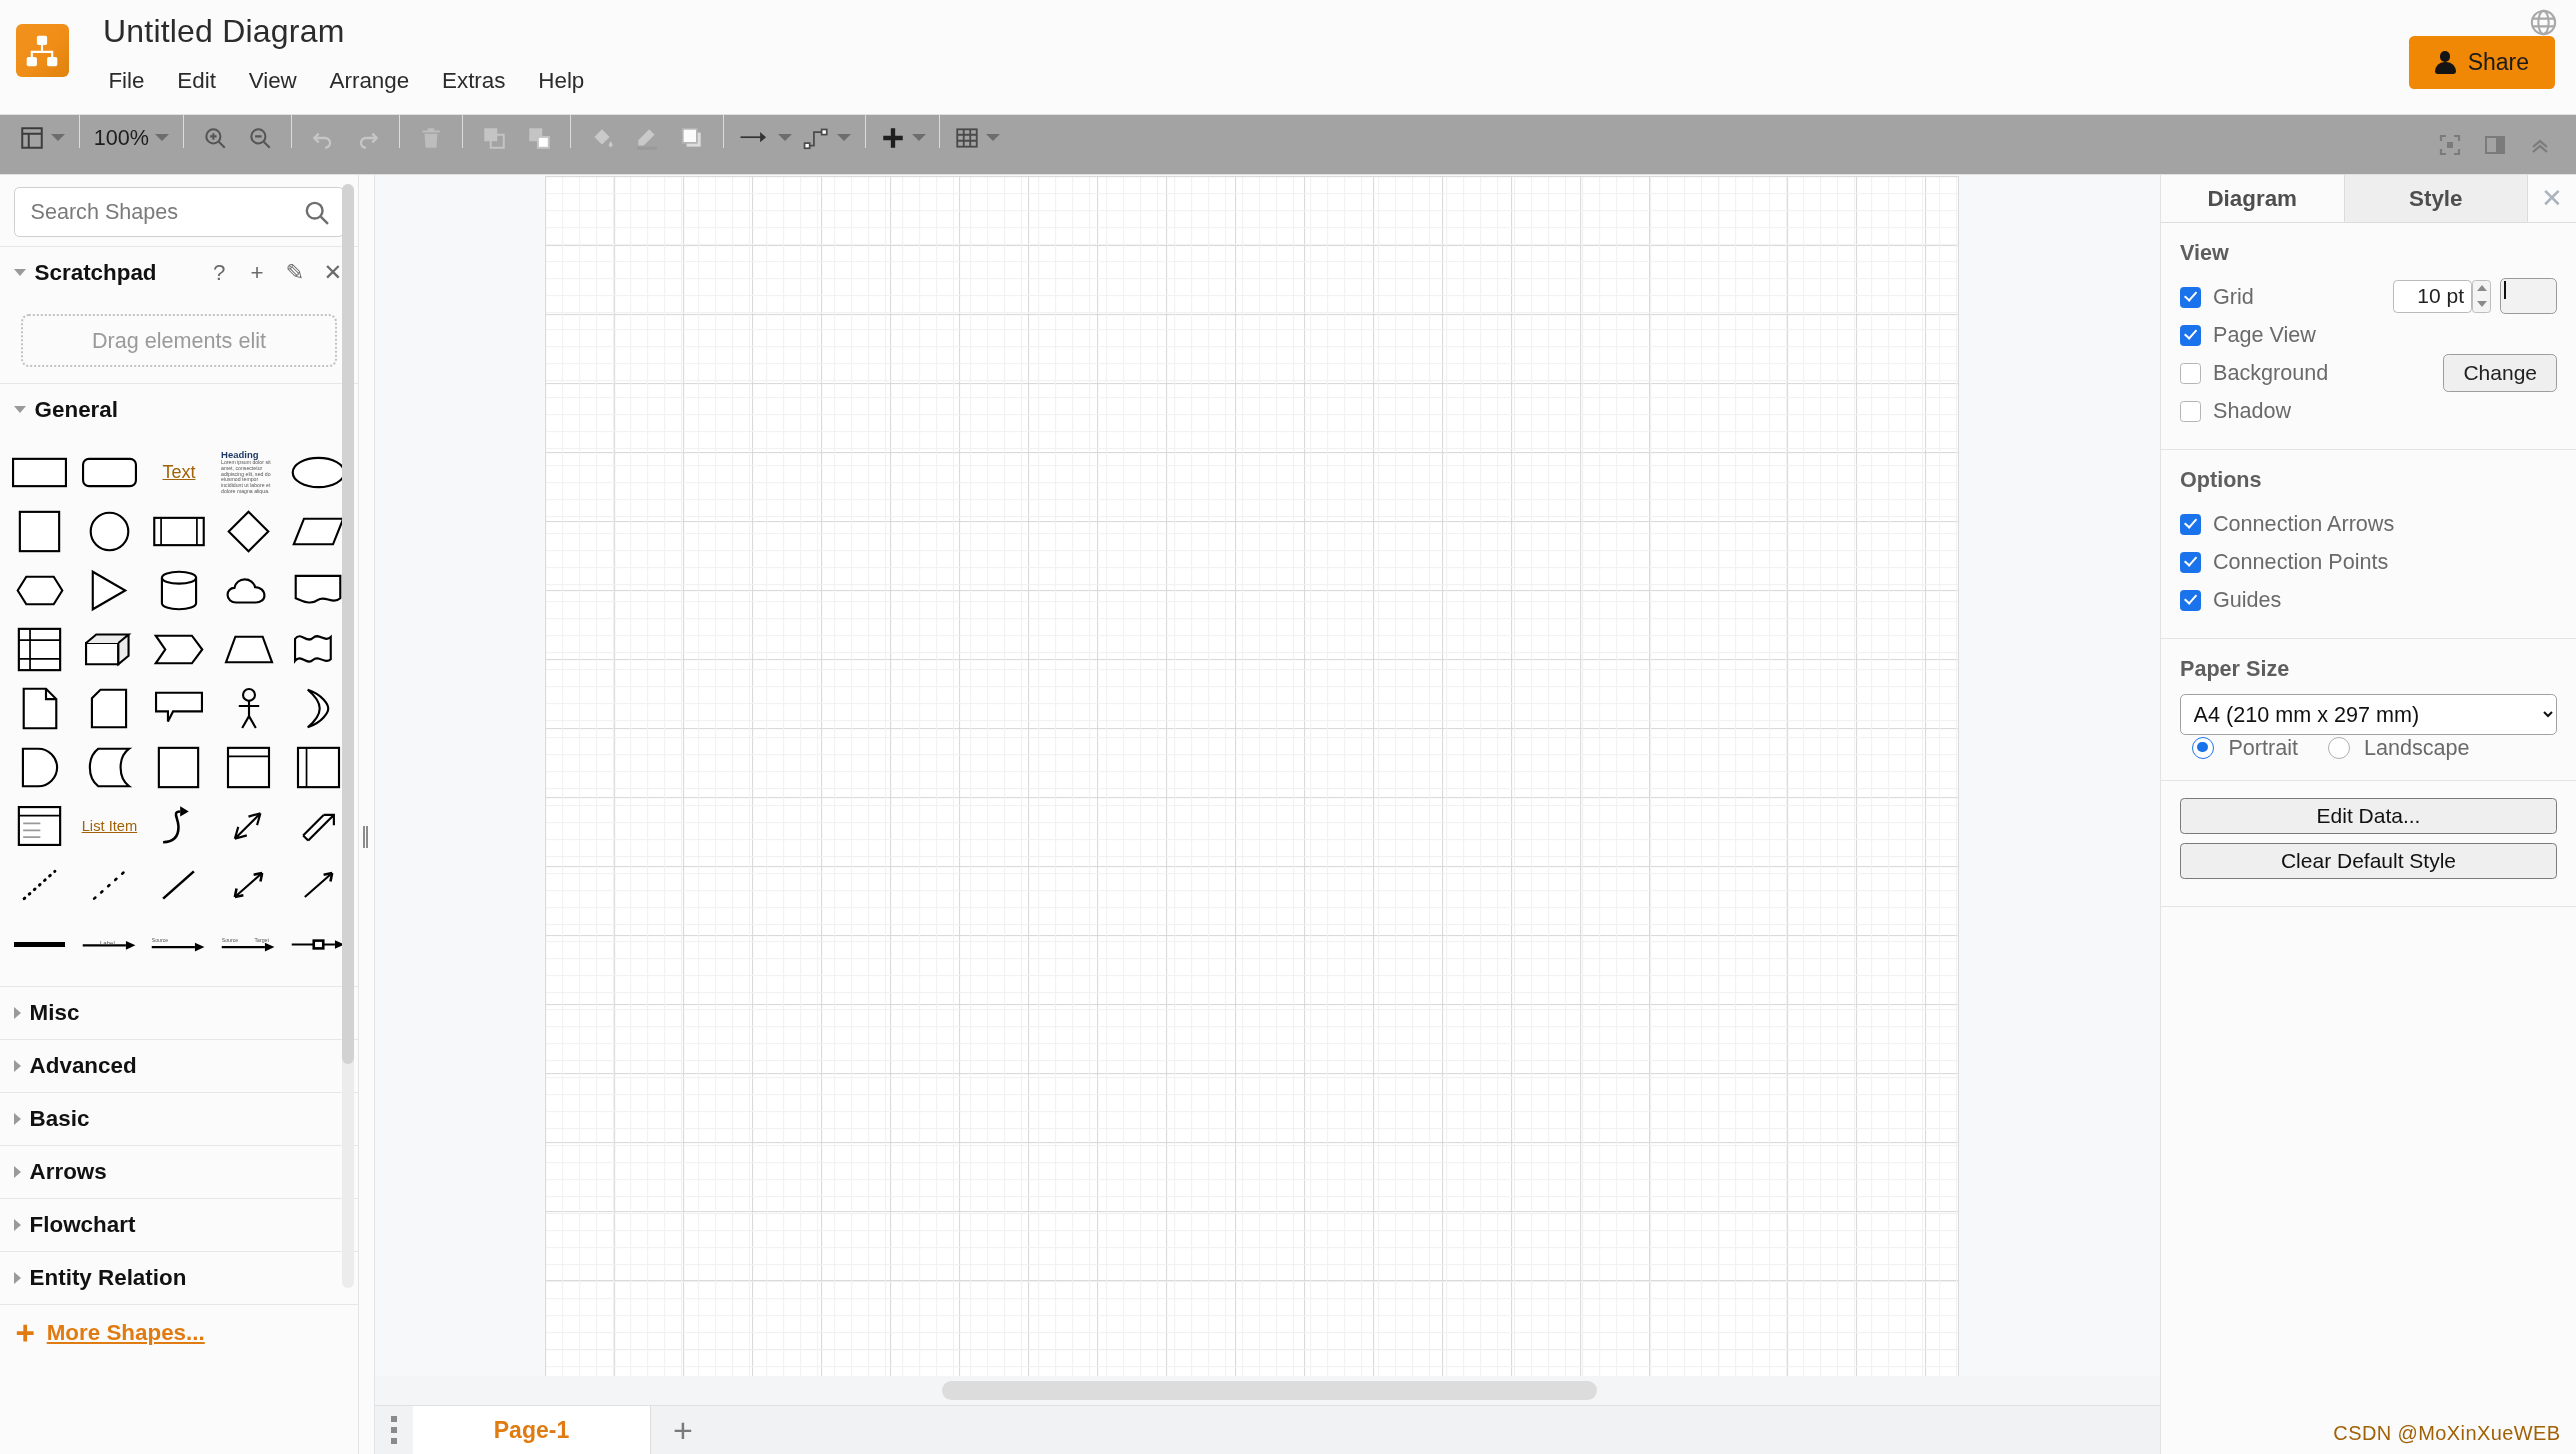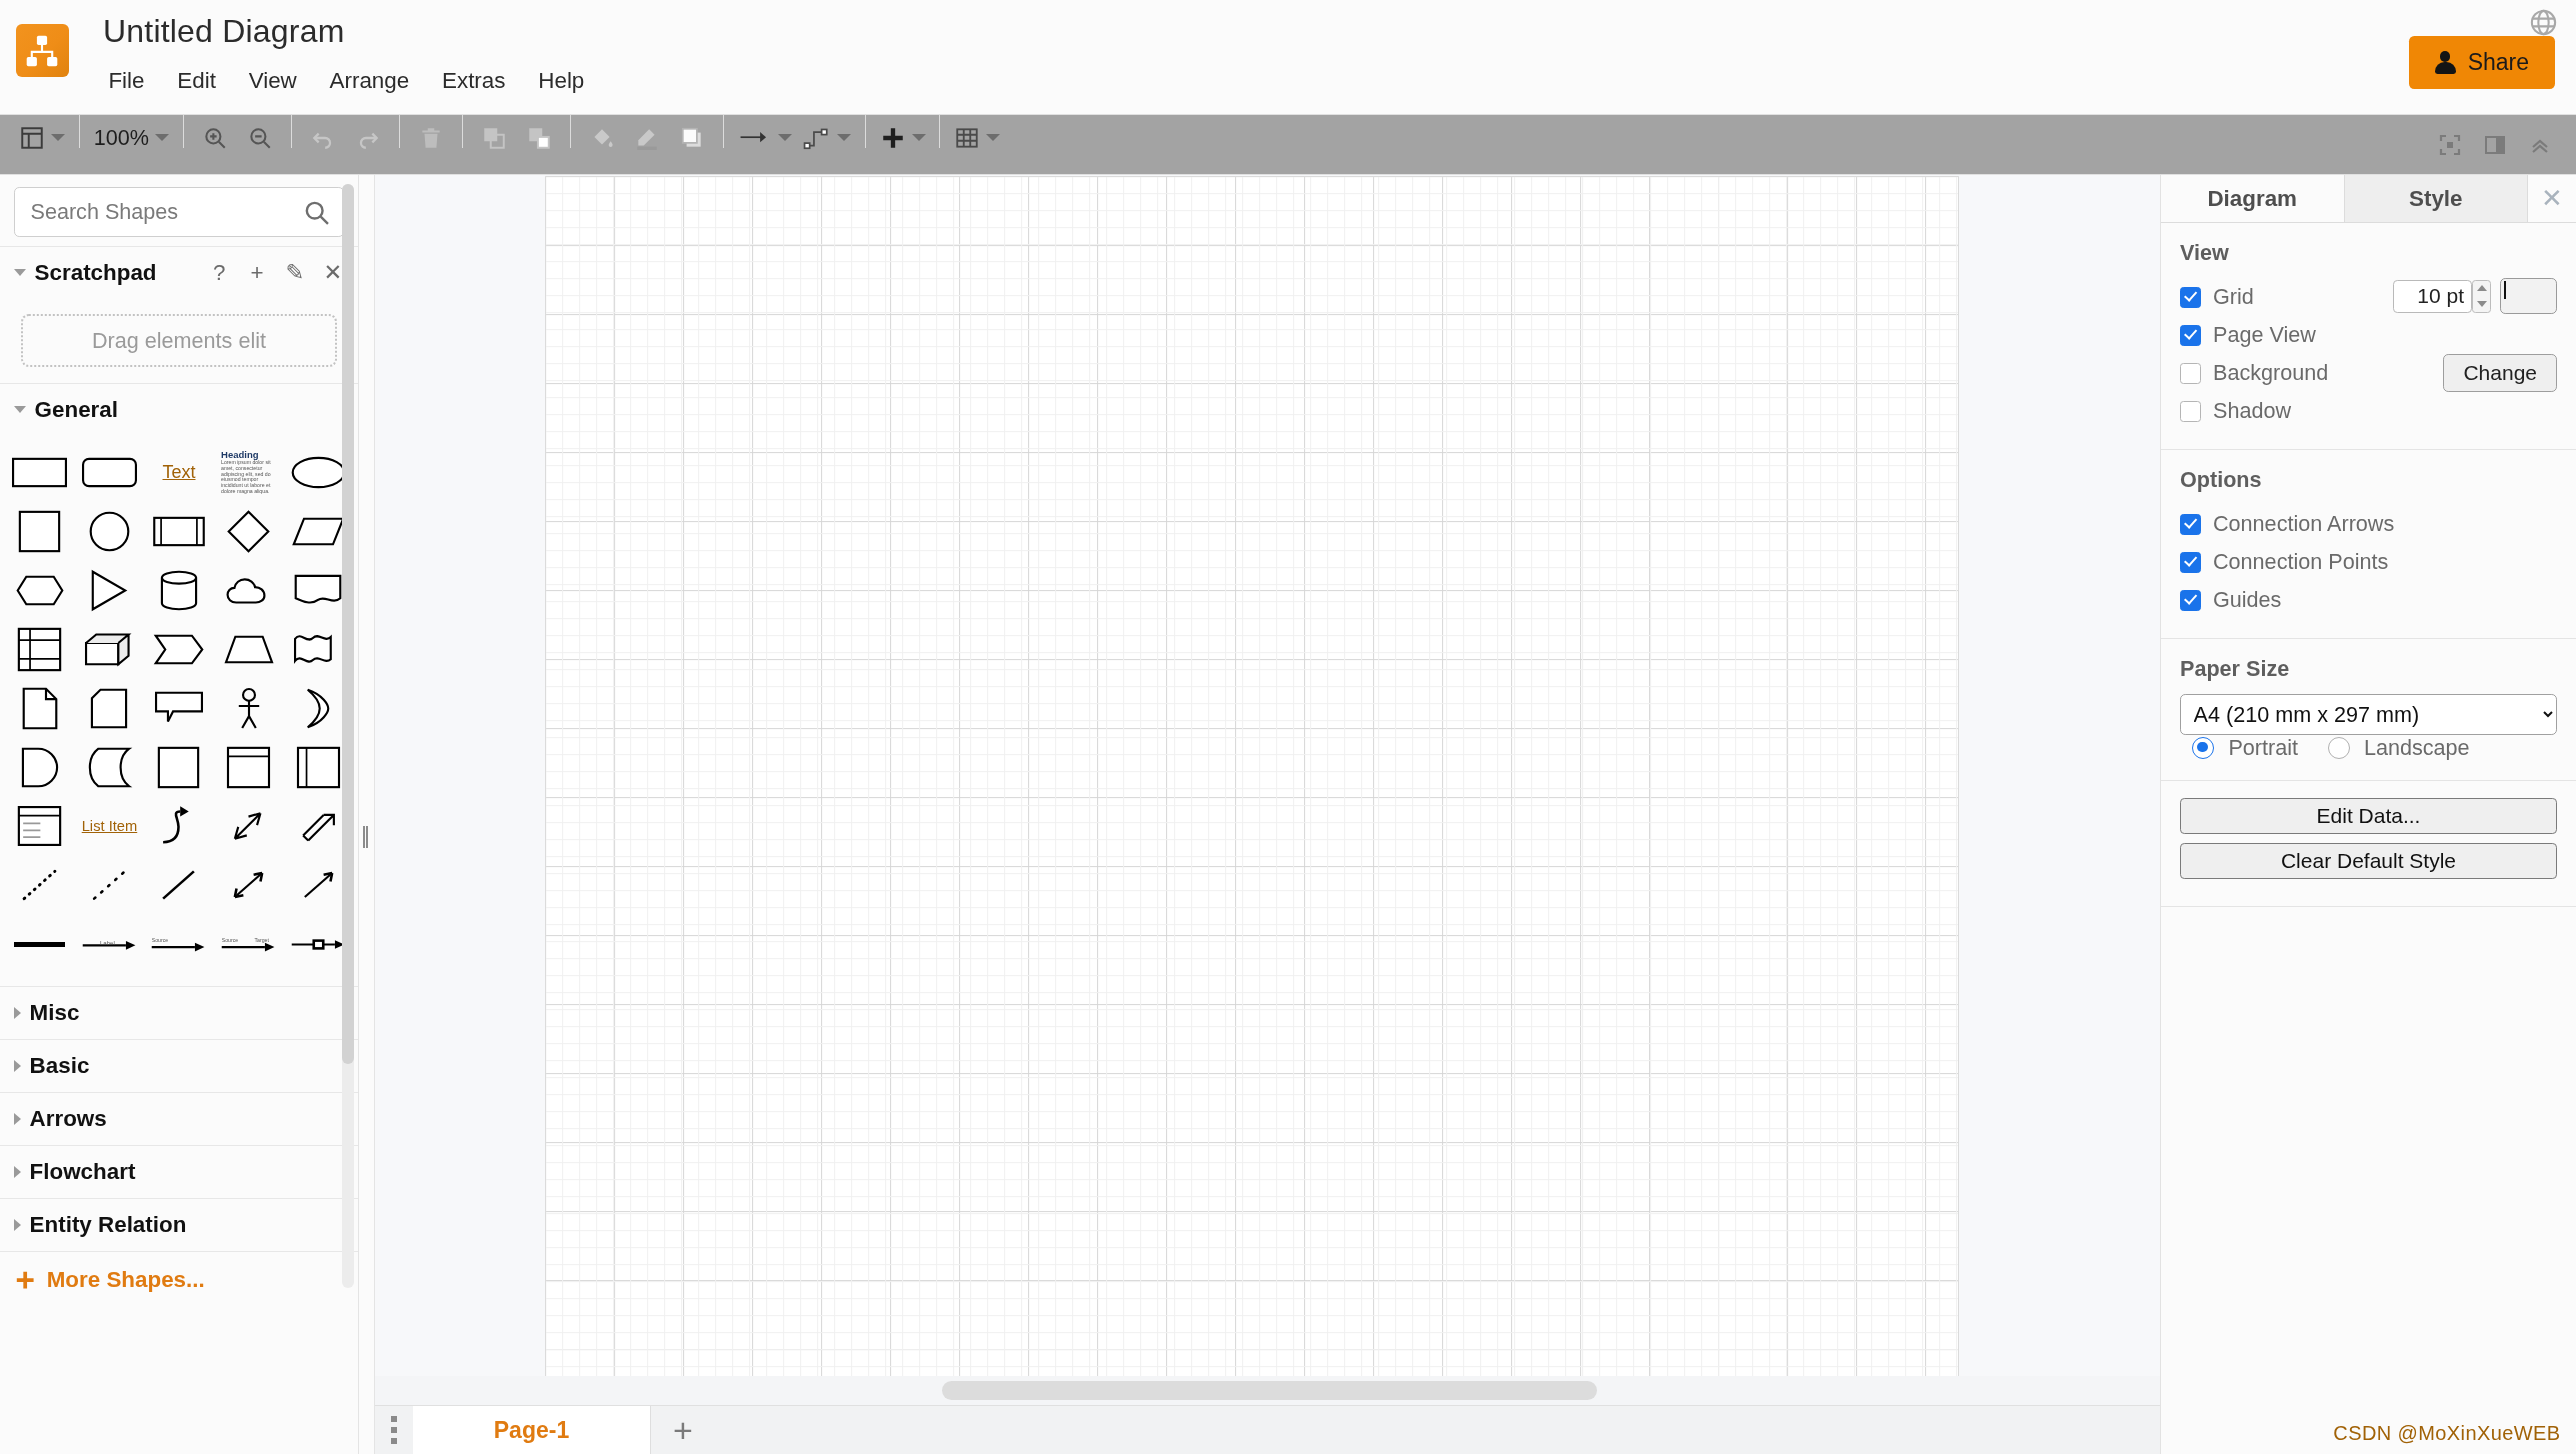--- a/index.html
+++ b/index.html
@@ -130,21 +130,21 @@
   }
   .shape-cell {
     height: 59px; display: flex; align-items: center; justify-content: center;
     cursor: pointer;
   }
   .shape-cell svg { overflow: visible; }
   .shape-label { font-size: 14.7px; color: #a16207; text-decoration: underline; }
   #more-shapes {
     display: flex; align-items: center; gap: 10.3px;
     padding: 15.5px 14px; font-size: 22.4px; font-weight: 700; color: #e07b11;
-    cursor: pointer; border-top: 0.9px solid #e7e7e7;
+    cursor: pointer; border-top: 0.9px solid #e7e7e7; text-decoration: underline;
   }
   #sidebar-scrollbar {
     position: absolute; right: 4.3px; top: 8.6px; width: 12px; height: 1104px;
     background: #ececec; border-radius: 6px;
   }
   #sidebar-thumb {
     position: absolute; right: 4.3px; top: 8.6px; width: 12px; height: 880px;
     background: #d2d2d2; border-radius: 6px; cursor: pointer;
   }
   #splitter {
@@ -759,20 +759,24 @@
         </svg>
       </div>
     </div>
 
     <div class="sec-head">
       <span class="tri"></span>
       <span>Misc</span>
     </div>
     <div class="sec-head">
       <span class="tri"></span>
+      <span>Advanced</span>
+    </div>
+    <div class="sec-head">
+      <span class="tri"></span>
       <span>Basic</span>
     </div>
     <div class="sec-head">
       <span class="tri"></span>
       <span>Arrows</span>
     </div>
     <div class="sec-head">
       <span class="tri"></span>
       <span>Flowchart</span>
     </div>

